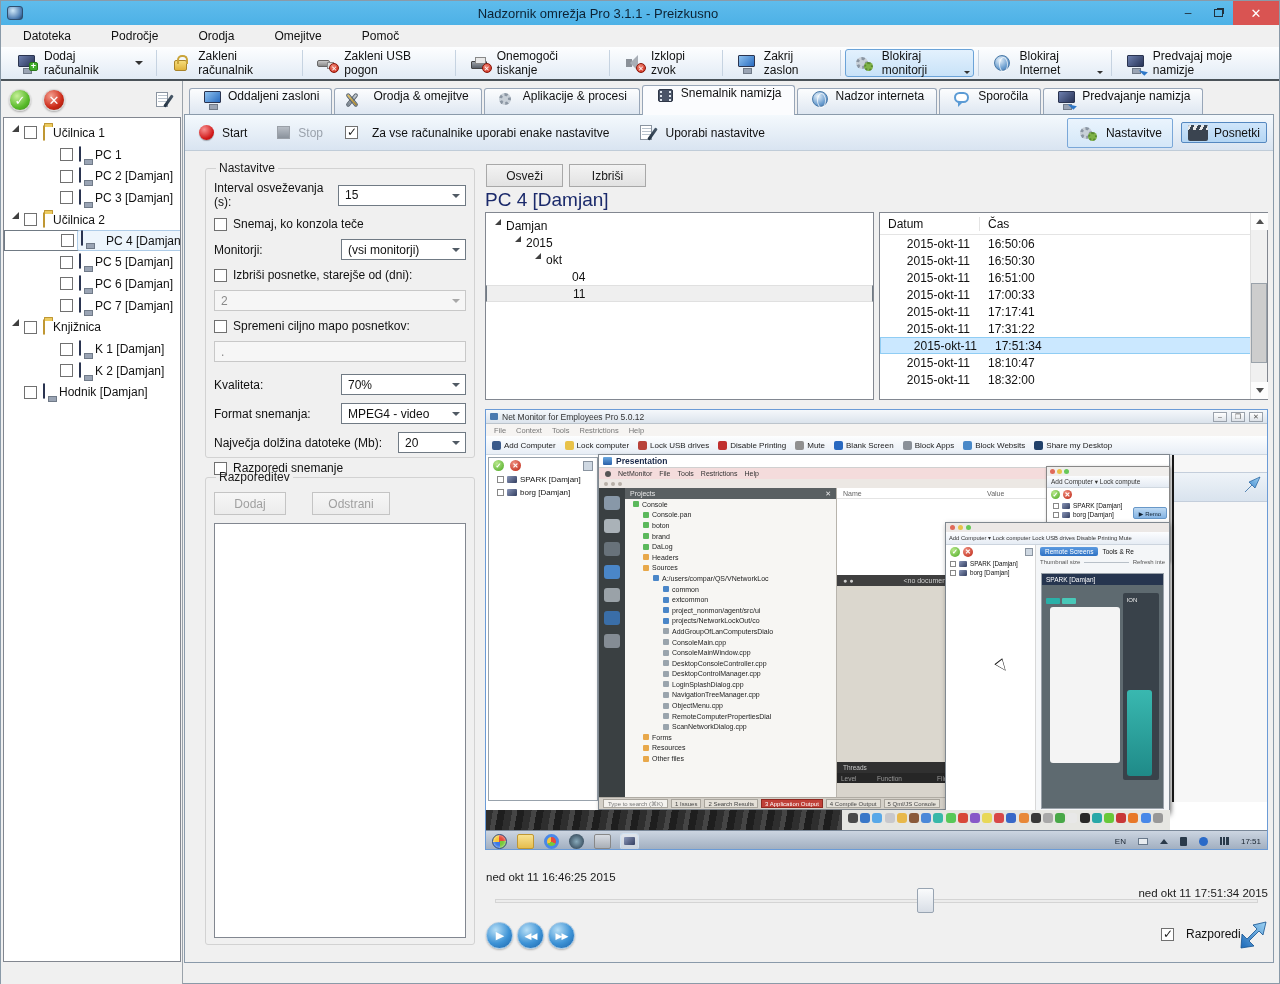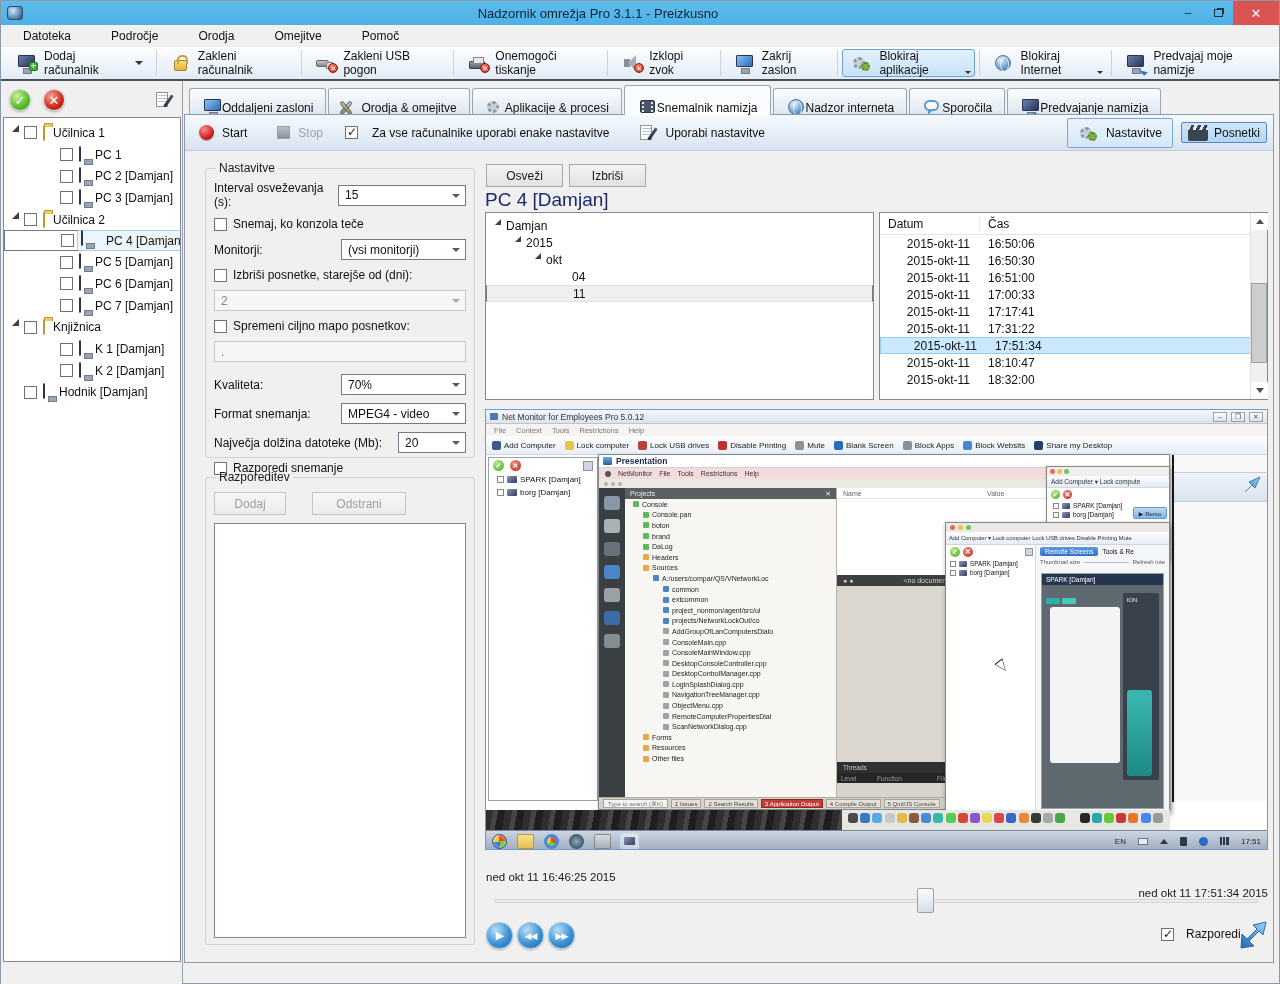--- a/index.html
+++ b/index.html
@@ -79,21 +79,21 @@
   .cb { width:13px; height:13px; background:#fff; border:1px solid #707070; flex:none; margin-right:6px; position:relative; }
   .cb.on::after { content:"✓"; position:absolute; left:1px; top:-2px; font-size:12px; color:#1a1a1a; }
   .trow .mon { position:relative; left:0; top:-1px; flex:none; margin-right:8px; }
   .trow .micon { position:relative; width:19px; height:17px; flex:none; margin-right:6px; }
   .trow .folder { margin-right:8px; }
   .trow .lbl { white-space:nowrap; }
   .trow.sel .selwrap { border:1px solid #aecce8; background:#edf5fc; border-radius:2px; padding:1px 3px; margin-left:-3px; display:flex; align-items:center; }
 
   
   .tabs { position:absolute; left:188px; top:84px; height:30px; display:flex; align-items:flex-end; }
-  .tab { display:flex; align-items:flex-end; gap:0; height:27px; padding:0 12px; background:linear-gradient(#fcfdfe,#dde6f1); border:1px solid #98a6b8; border-bottom:none; border-radius:3px 3px 0 0; margin-right:2px; font-size:12px; }
+  .tab { display:flex; align-items:flex-start; gap:6px; height:27px; padding:0 12px; background:linear-gradient(#fcfdfe,#dde6f1); border:1px solid #98a6b8; border-bottom:none; border-radius:3px 3px 0 0; margin-right:2px; font-size:12px; }
   .tab.active { height:30px; background:#fbfcfe; position:relative; z-index:3; }
   .tab .tic { position:relative; width:20px; height:18px; flex:none; }
 
   
   .page { position:absolute; left:183px; top:113px; width:1090px; height:849px; border:1px solid #8a9aaa; background:#f0f0f0; }
   .subbar { position:absolute; left:0; top:0; width:100%; height:36px; background:linear-gradient(#f4f9fd,#d9e4f1); border-bottom:1px solid #c0ccd8; display:flex; align-items:center; padding-left:14px; gap:8px; }
   .startico { width:15px; height:15px; border-radius:50%; background:radial-gradient(circle at 35% 30%,#f89090,#d01818 65%,#901010); box-shadow:0 1px 1px rgba(0,0,0,.3); }
   .stopico { width:13px; height:13px; background:linear-gradient(#b8bec6,#8a929c); border:1px solid #9aa0a8; }
   .dim { color:#9aa2ac; }
   .rbtn { display:flex; align-items:center; gap:6px; height:30px; padding:0 10px; border:1px solid #7aa7d8; border-radius:2px; background:linear-gradient(#eaf4fd,#d4e7f8); }
@@ -295,21 +295,21 @@
           <span class="mon blue"></span>
         </span>
       <span>Zakrij zaslon</span>
     </div>
     <span class="tsep"></span>
     <div class="tbtn active">
       <span class="ic">
           <span class="gear"></span>
           <span class="gear g2"></span>
         </span>
-      <span>Blokiraj aplikacije</span>
+      <span>Blokiraj monitorji</span>
         <span class="caret sm"></span>
     </div>
     <span class="tsep"></span>
     <div class="tbtn">
       <span class="ic">
           <span class="glb"></span>
         </span>
       <span>Blokiraj Internet</span>
         <span class="caret sm"></span>
     </div>
@@ -591,21 +591,21 @@
       <div class="srow">
         <span class="cb"></span>
         <span>Razporedi snemanje</span>
       </div>
     </fieldset>
 
     <fieldset style="left:20px; top:355px; width:270px; height:475px;">
       <legend>Razporeditev</legend>
       <div class="srow" style="gap:26px;">
         <span class="btn dis" style="width:72px">Dodaj</span>
-        <span class="btn dis" style="width:94px">Odstrani</span>
+        <span class="btn dis" style="width:78px">Odstrani</span>
       </div>
       <div class="listbox" style="margin-top:8px; width:100%; height:415px;"></div>
     </fieldset>
 
     <span class="btn abs" style="left:301px; top:49px; width:77px;">Osveži</span>
     <span class="btn abs" style="left:384px; top:49px; width:77px;">Izbriši</span>
     <div class="pctitle abs" style="left:300px; top:74px;">PC 4 [Damjan]</div>
 
     <div class="box ftree" style="left:300px; top:97px; width:389px; height:188px; padding-top:4px;">
       <div class="frow l0">

